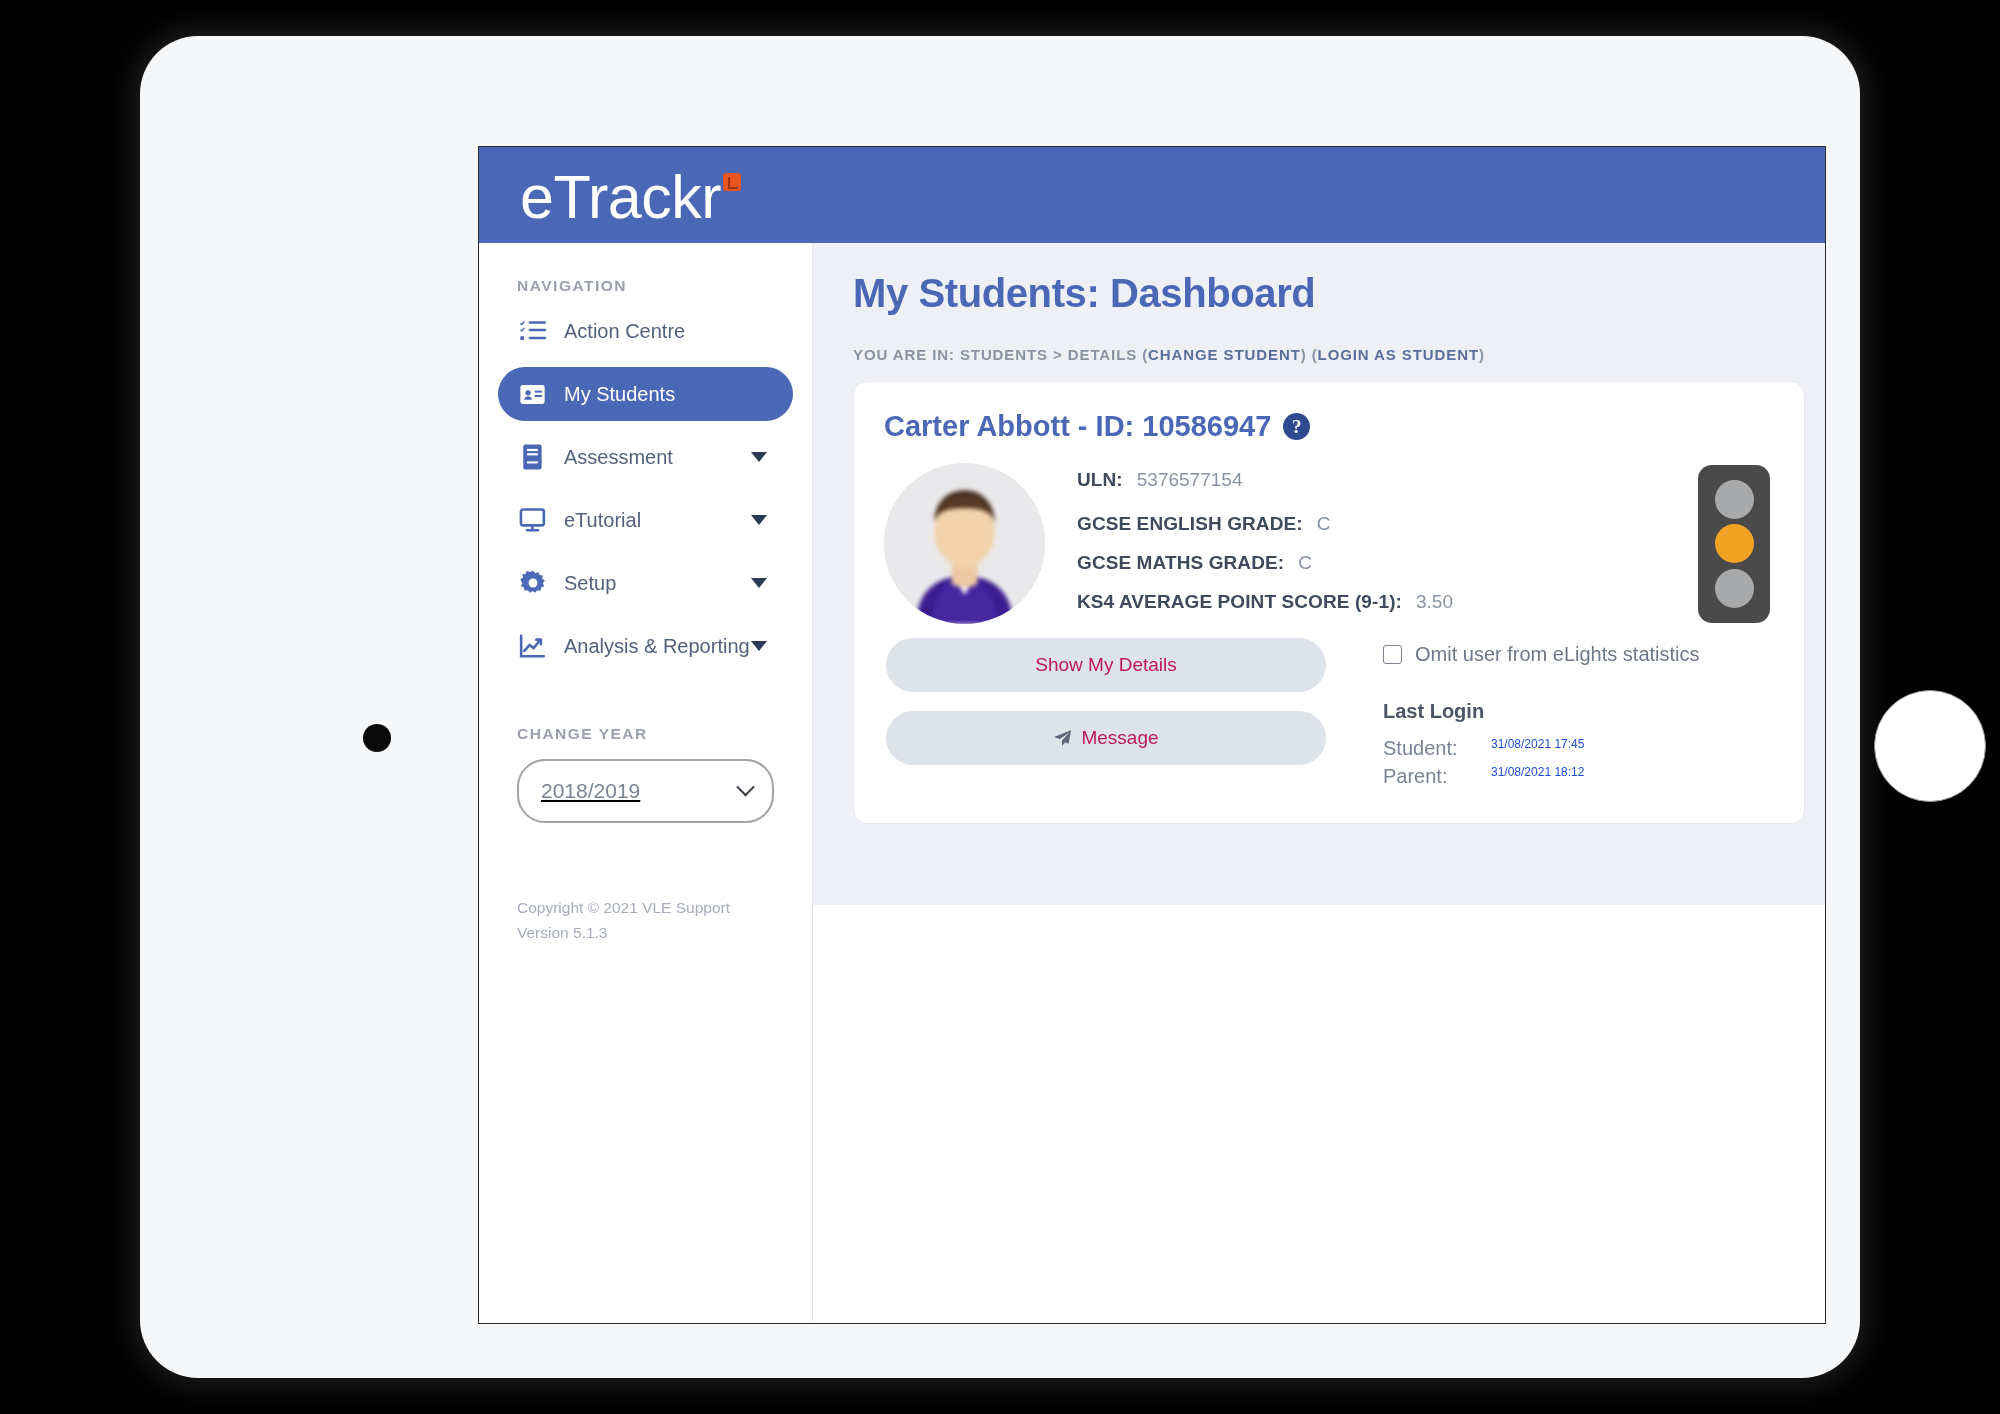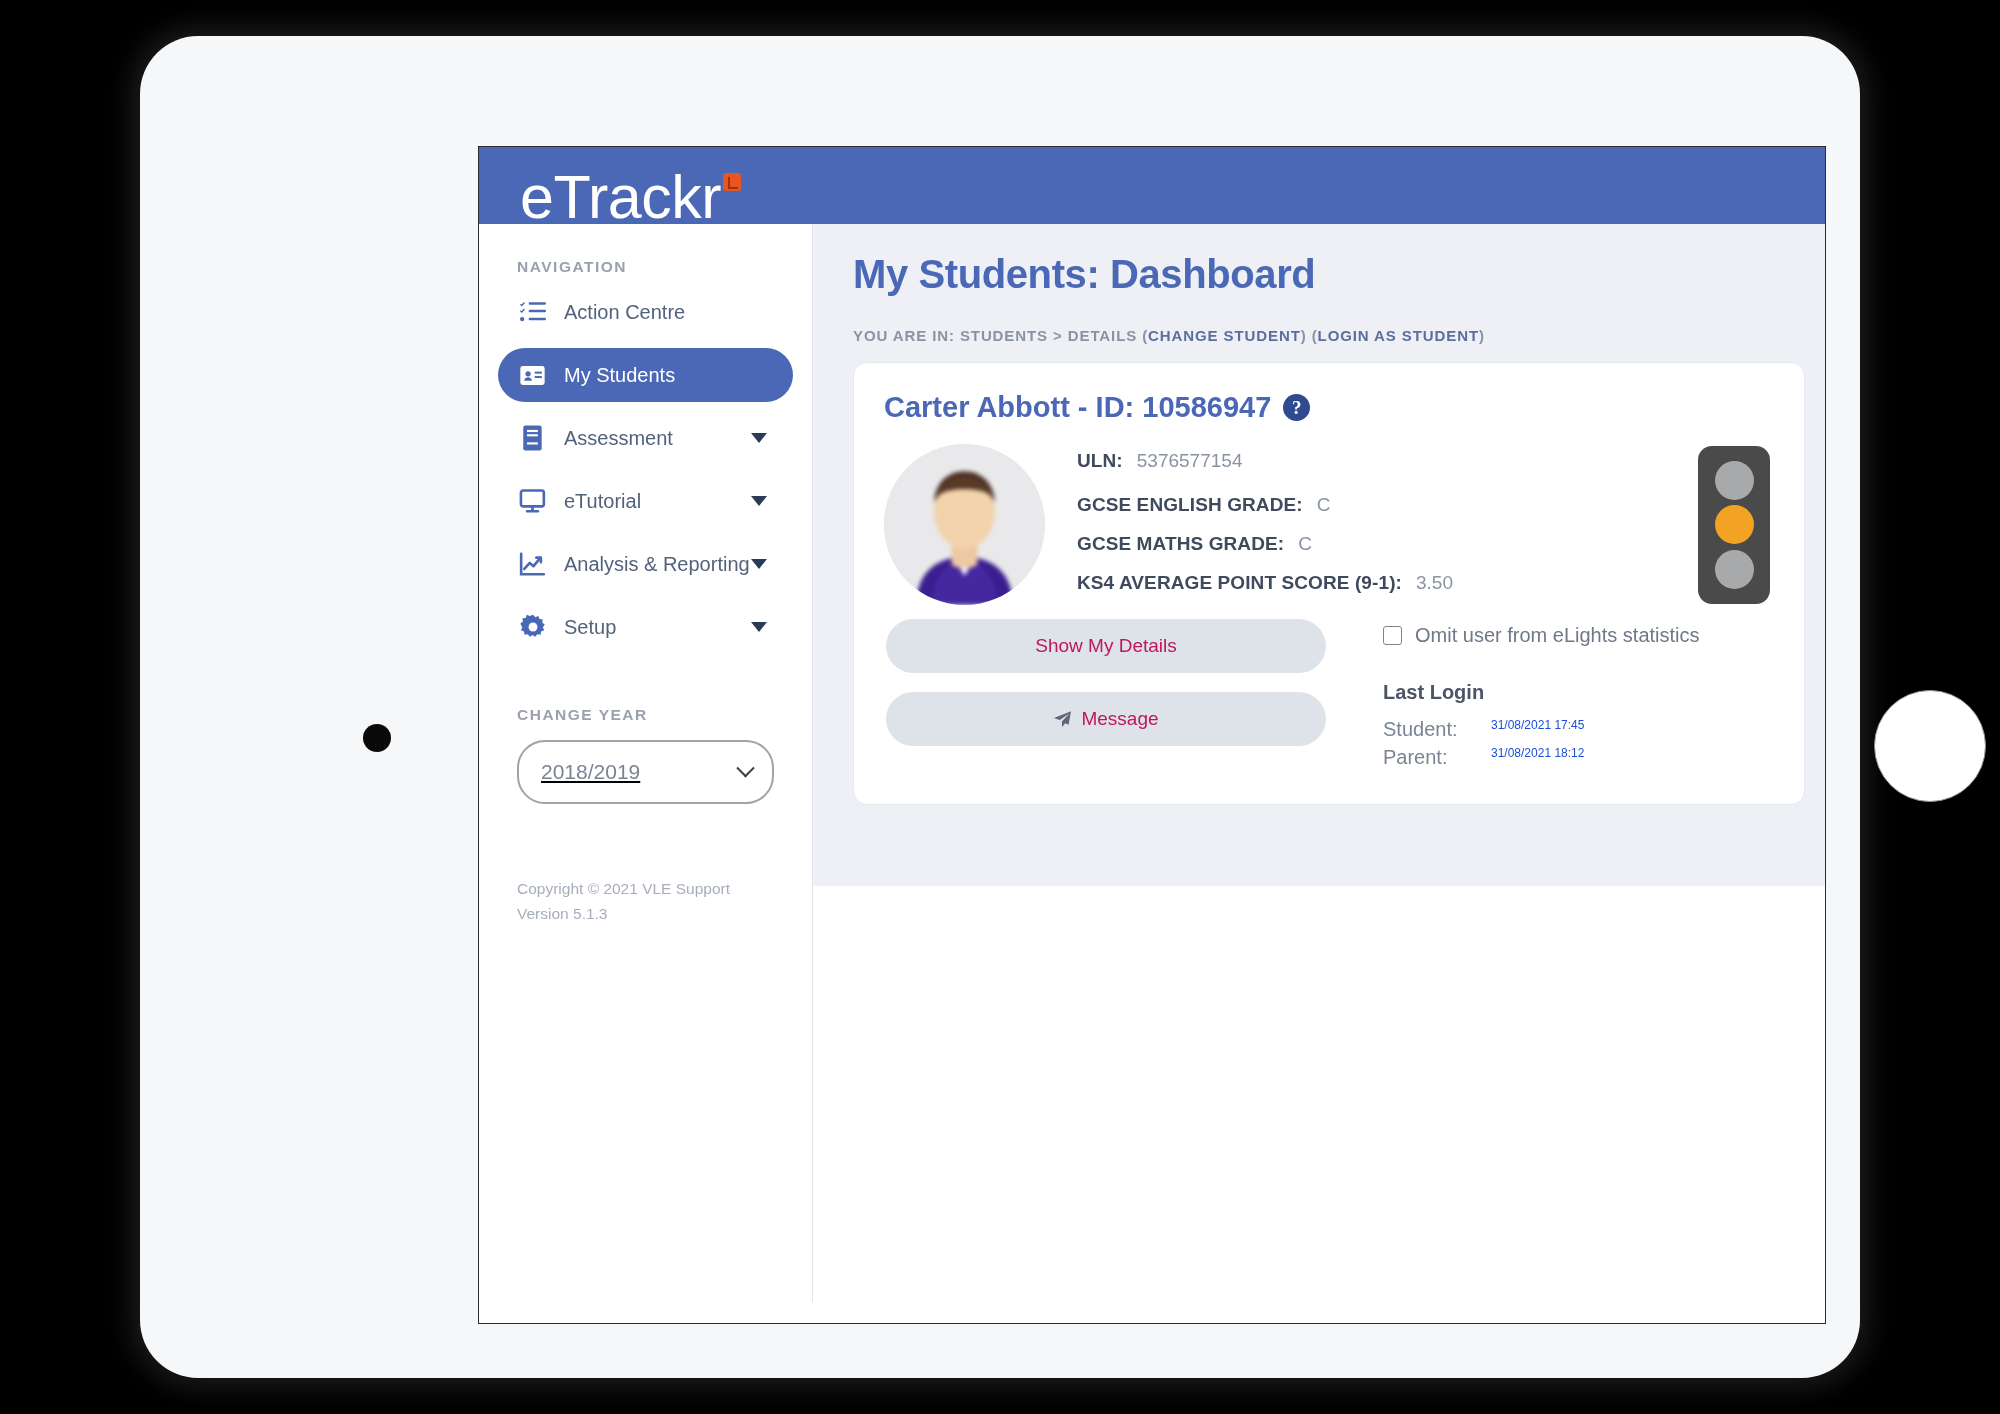--- a/index.html
+++ b/index.html
@@ -50,21 +50,21 @@
     top: 110px;
     width: 1348px;
     height: 1178px;
     background: #ffffff;
     border: 1.5px solid #2b2b2b;
     overflow: hidden;
   }
 
   
   #topbar {
-    height: 77px;
+    height: 96px;
     background: #4a68b5;
     position: relative;
   }
   #logo-wrap {
     position: absolute;
     left: 41px;
     top: 14px;
     display: flex;
     align-items: flex-start;
   }
@@ -428,38 +428,38 @@
               <rect x="1.4" y="1.4" width="21" height="14.5" rx="2"></rect>
               <path d="M12 16v3.4M7 20.4h10" stroke-linecap="round"></path>
             </svg>
           </span>
           <span class="nav-label">eTutorial</span>
           <span class="caret"></span>
         </div>
 
         <div class="nav-item">
           <span class="nav-icon">
+            <svg viewBox="0 0 24 24" width="26" height="26" fill="currentColor">
+              <path d="M12 0.8l2.1 2.1 2.8-1.1 1.1 2.8 3 0.4-0.5 3 2.4 1.8-1.8 2.4 1.2 2.8-2.8 1.2-0.5 3-3-0.4-2 2.3-2.4-1.8-2.4 1.8-2-2.3-3 0.4-0.5-3-2.8-1.2 1.2-2.8L0.3 8.8l2.4-1.8-0.5-3 3-0.4L6.3 0.8l2.8 1.1z"></path>
+              <circle cx="12" cy="12" r="4.1" fill="#ffffff"></circle>
+            </svg>
+          </span>
+          <span class="nav-label">Setup</span>
+          <span class="caret"></span>
+        </div>
+
+        <div class="nav-item">
+          <span class="nav-icon">
             <svg viewBox="0 0 24 22" width="27" height="24" fill="none" stroke="currentColor" stroke-width="2.4">
               <path d="M1.6 1.6v18.8h20.8" stroke-linecap="round"></path>
               <path d="M4.5 15.5l5-5.5 3.5 3 6-7.5" stroke-linecap="round" stroke-linejoin="round"></path>
               <path d="M15.5 5.2h4.2v4.2" stroke-linecap="round" stroke-linejoin="round"></path>
             </svg>
           </span>
           <span class="nav-label">Analysis &amp; Reporting</span>
-          <span class="caret"></span>
-        </div>
-
-        <div class="nav-item">
-          <span class="nav-icon">
-            <svg viewBox="0 0 24 24" width="26" height="26" fill="currentColor">
-              <path d="M12 0.8l2.1 2.1 2.8-1.1 1.1 2.8 3 0.4-0.5 3 2.4 1.8-1.8 2.4 1.2 2.8-2.8 1.2-0.5 3-3-0.4-2 2.3-2.4-1.8-2.4 1.8-2-2.3-3 0.4-0.5-3-2.8-1.2 1.2-2.8L0.3 8.8l2.4-1.8-0.5-3 3-0.4L6.3 0.8l2.8 1.1z"></path>
-              <circle cx="12" cy="12" r="4.1" fill="#ffffff"></circle>
-            </svg>
-          </span>
-          <span class="nav-label">Setup</span>
           <span class="caret"></span>
         </div>
 
         <div id="change-year-label">CHANGE YEAR</div>
 
         <div id="year-select-wrap">
           <span id="year-value">2018/2019</span>
           <span id="year-chevron"></span>
         </div>
 

